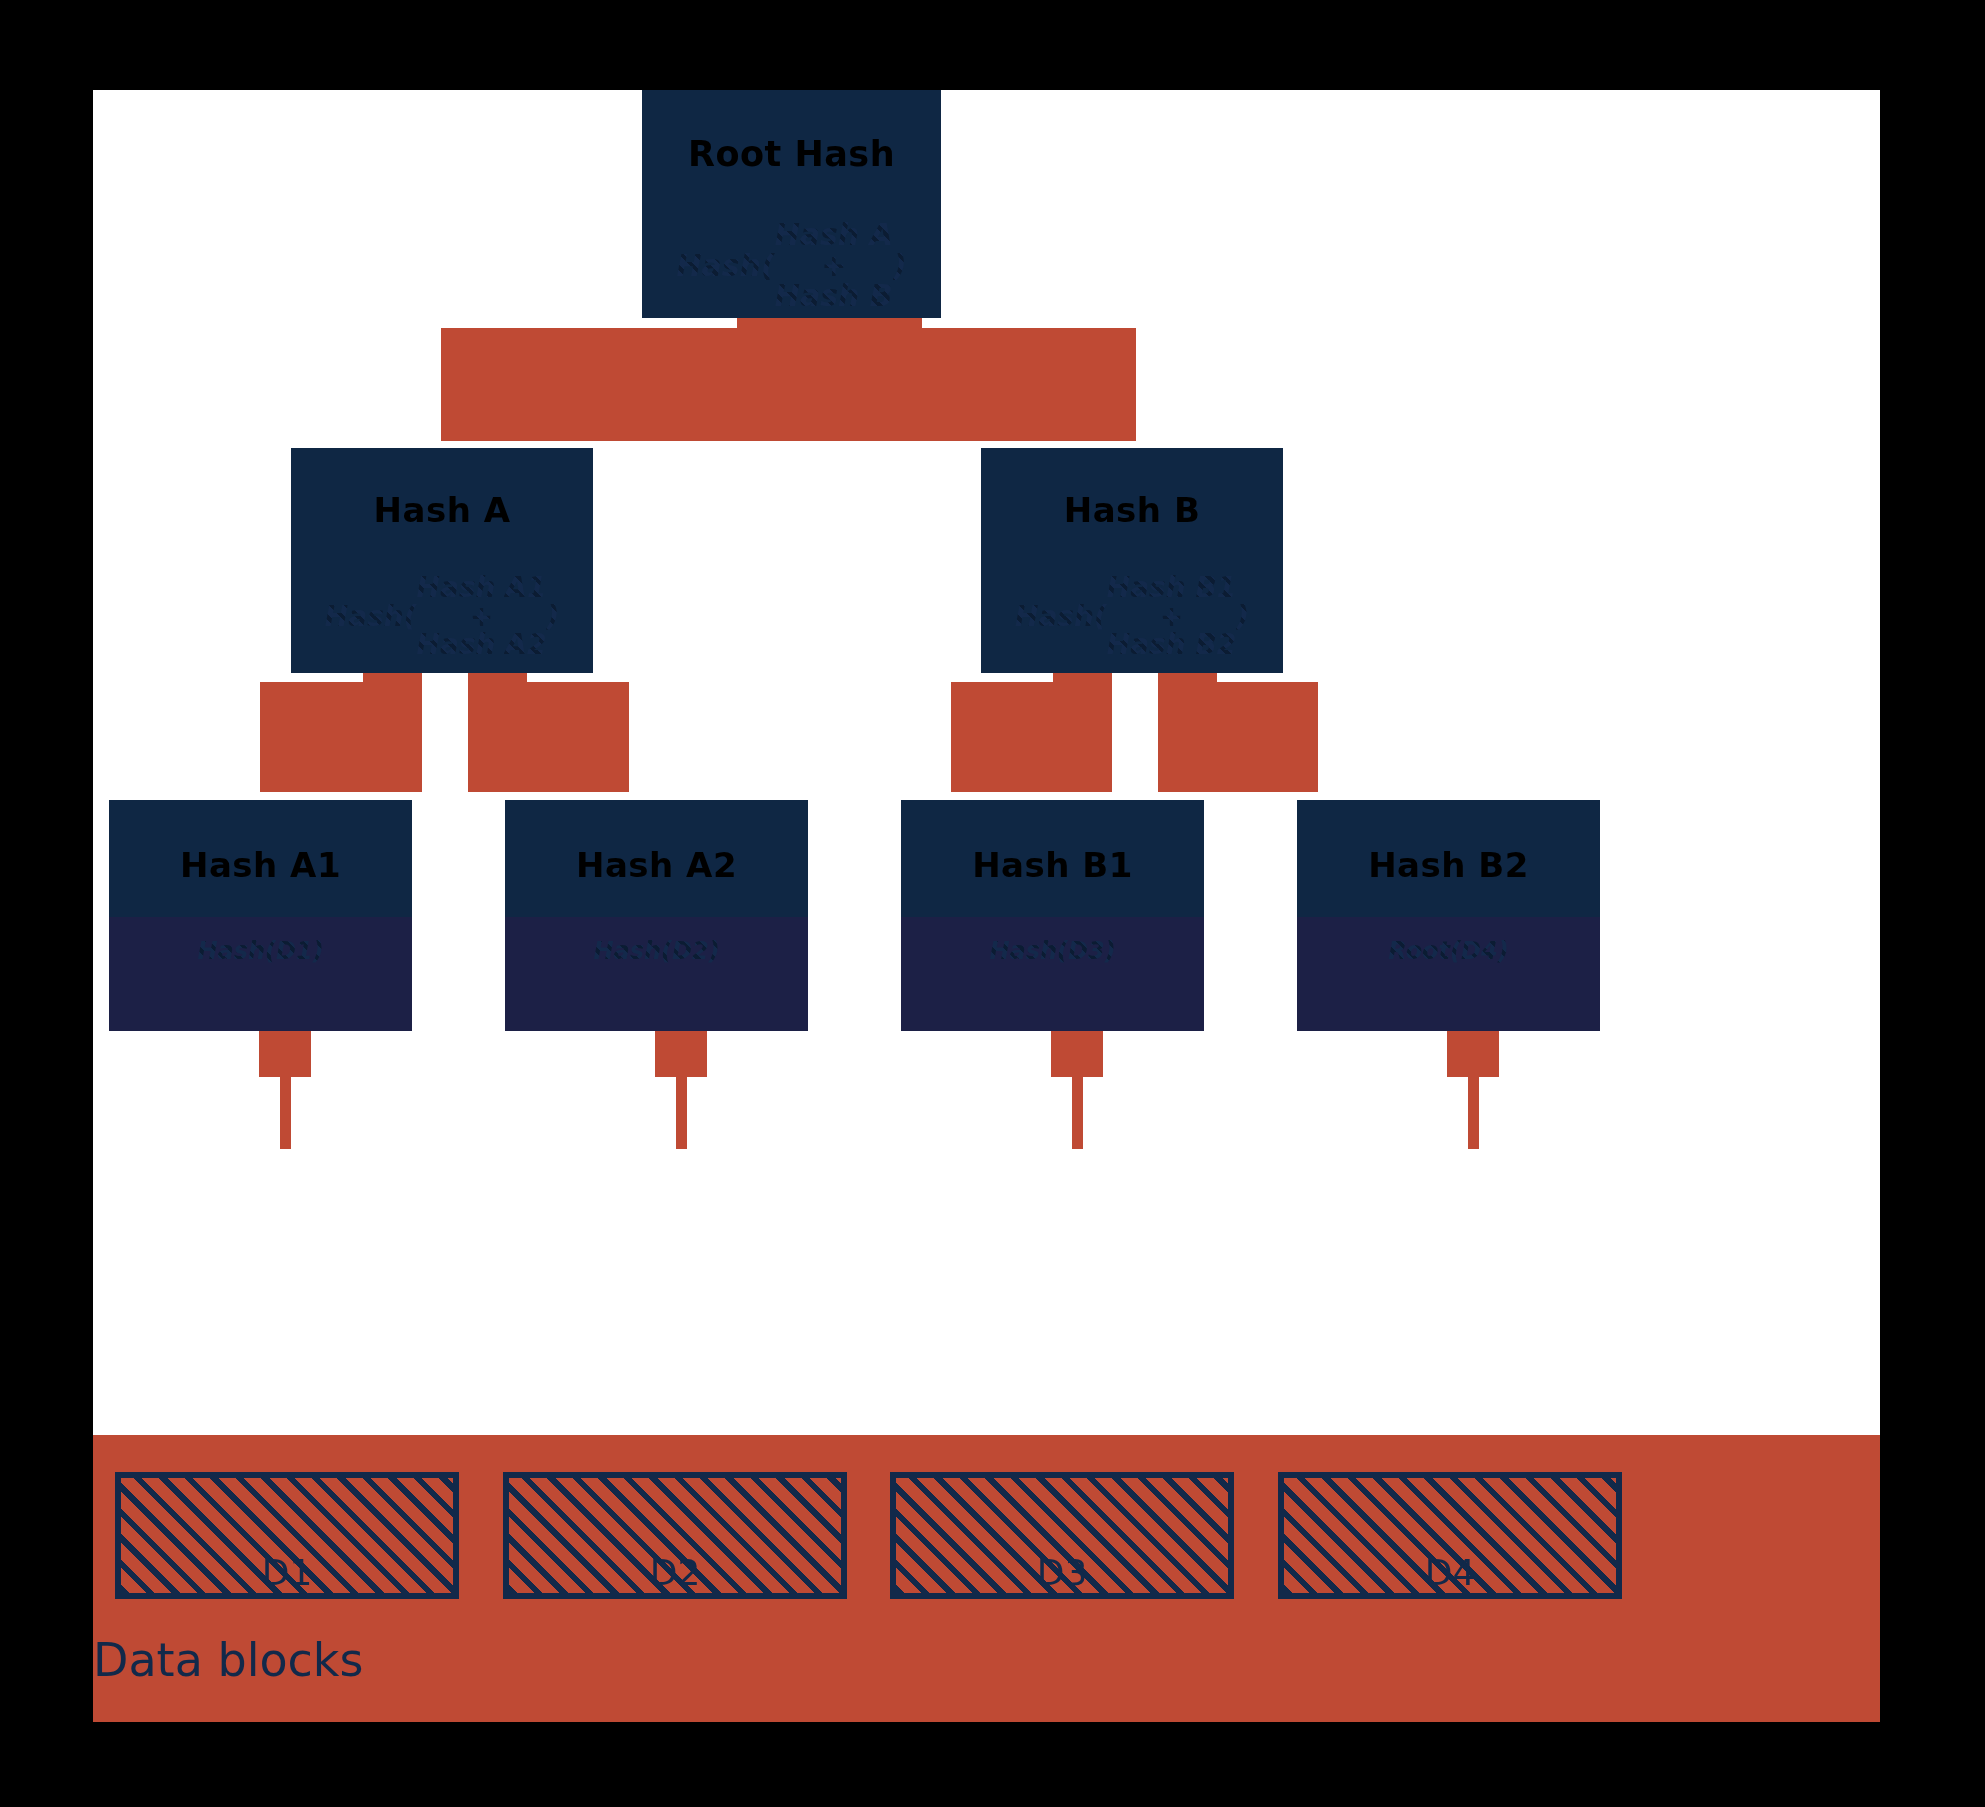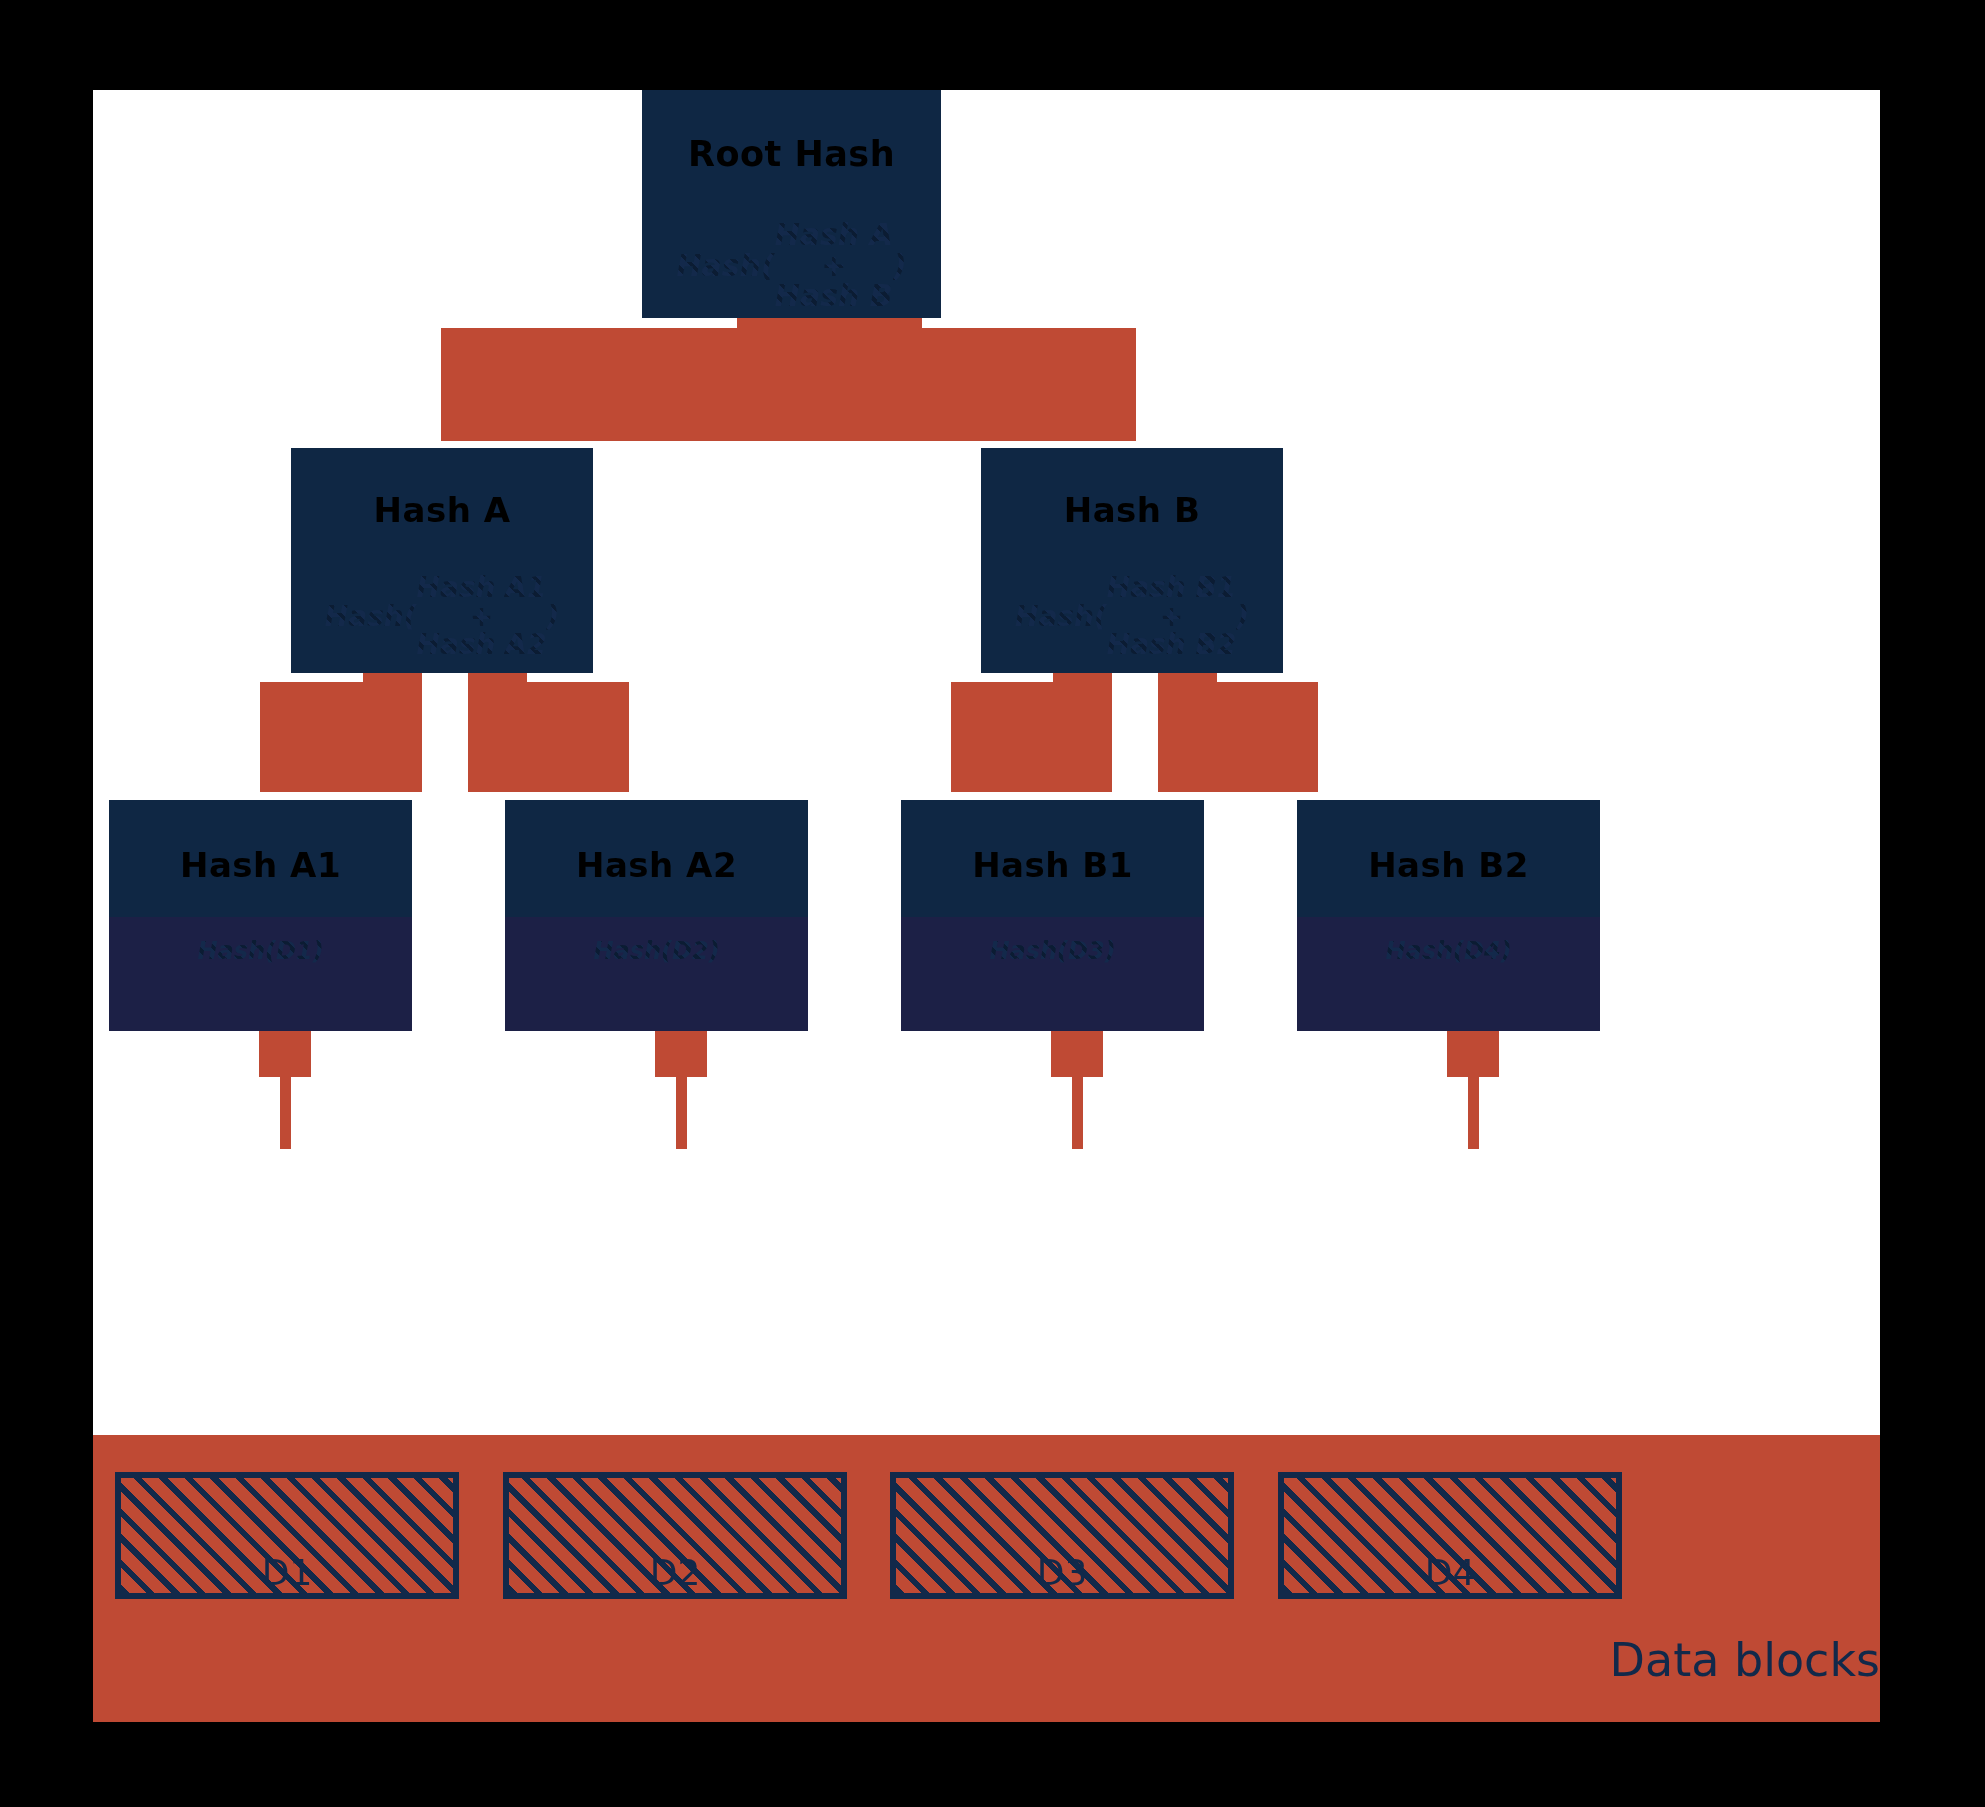--- a/index.html
+++ b/index.html
@@ -135,21 +135,21 @@
     font-weight: 400;
   }
   #db1 { left: 22px; }
   #db2 { left: 410px; }
   #db3 { left: 797px; }
   #db4 { left: 1185px; }
   #data-band-label {
     position: absolute;
     left: 0; right: 0;
     top: 198px;
-    text-align: right;
+    text-align: left;
     font-size: 46px;
     color: #12294a;
   }
 </style>
 </head>
 <body>
 
 <div id="stage">
   <div id="canvas">
 
@@ -236,21 +236,21 @@
 
     <div class="node leaf-node" id="leaf-b1">
       <div class="leaf-lower"></div>
       <div class="node-title">Hash B1</div>
       <div class="node-sub">Hash(D3)</div>
     </div>
 
     <div class="node leaf-node" id="leaf-b2">
       <div class="leaf-lower"></div>
       <div class="node-title">Hash B2</div>
-      <div class="node-sub">Hash(D4)</div>
+      <div class="node-sub">Root(D4)</div>
     </div>
 
     <div id="data-band">
       <div class="data-block" id="db1">
         <span class="data-block-label">D1</span>
       </div>
       <div class="data-block" id="db2">
         <span class="data-block-label">D2</span>
       </div>
       <div class="data-block" id="db3">

